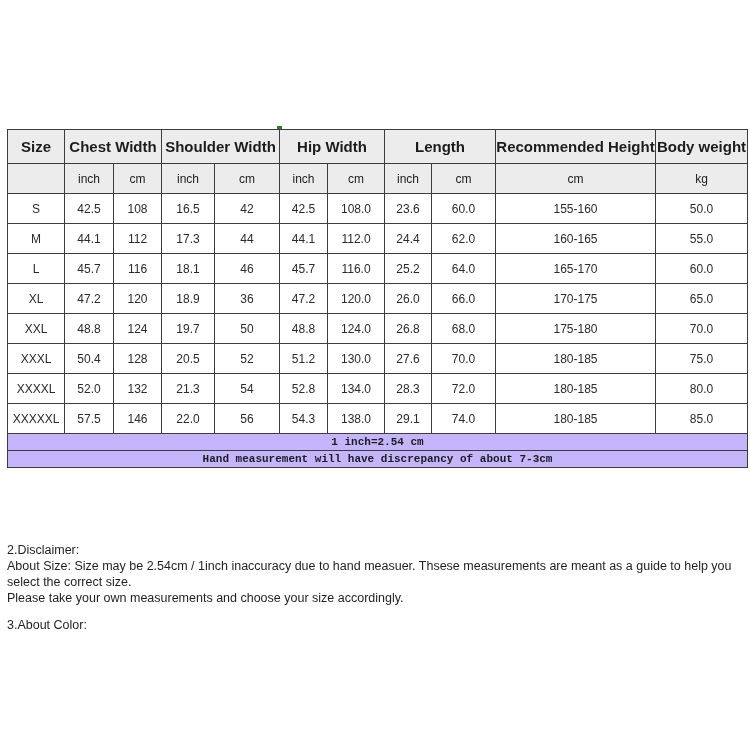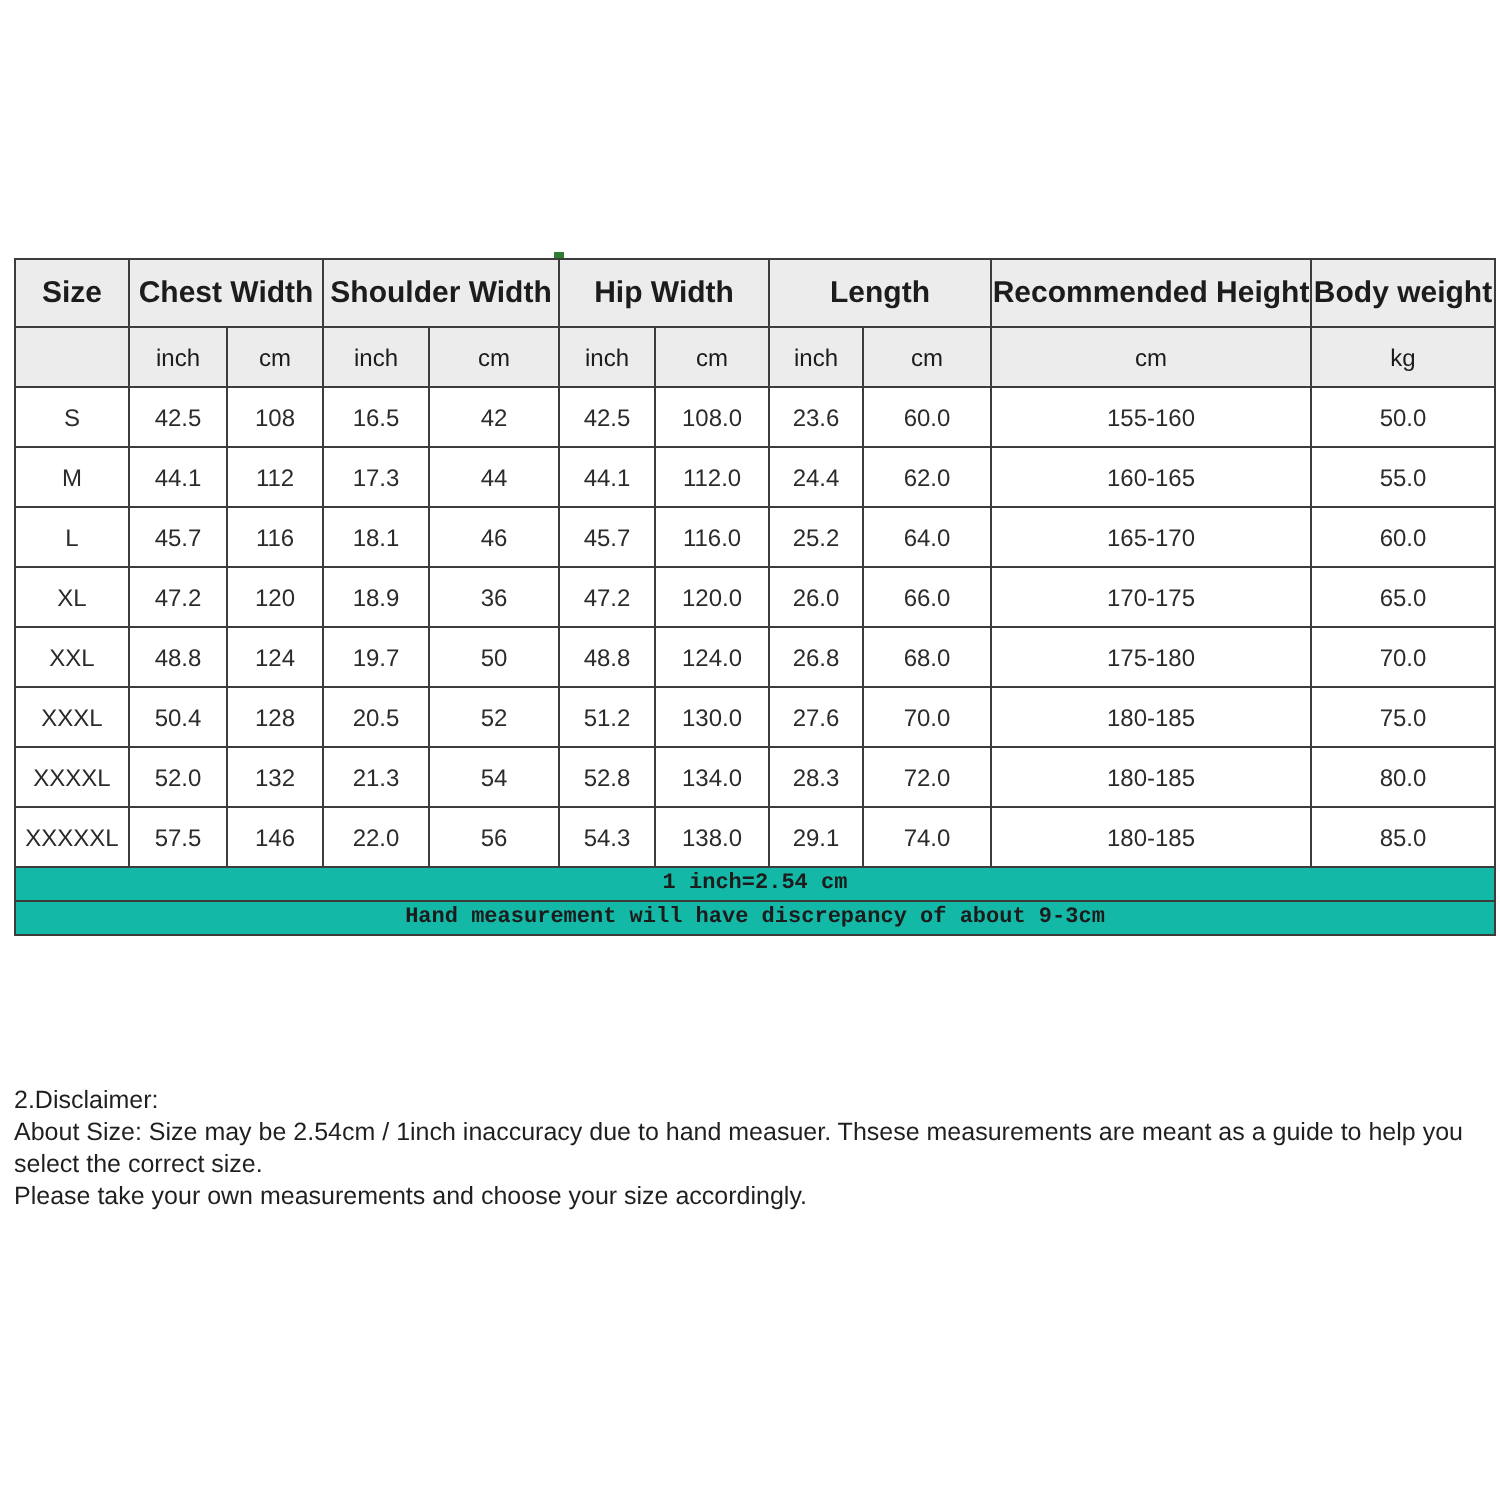--- a/index.html
+++ b/index.html
@@ -17,21 +17,21 @@
   table.size-chart thead th { background: #ececec; color: #1c1c1c; }
   tr.h1 { height: 34px; }
   tr.h1 th { font-size: 15px; font-weight: bold; }
   tr.h2 { height: 30px; }
   tr.h2 th { font-size: 12px; font-weight: normal; }
   tbody tr { height: 30px; }
   tbody td { font-size: 12px; color: #2b2b2b; background: #fff; }
   tfoot tr { height: 17px; }
   tfoot td {
     font-family: "Liberation Mono", "DejaVu Sans Mono", monospace;
-    font-size: 11px; font-weight: bold; color: #1c1c1c; background: #14b8a6;
+    font-size: 11px; font-weight: bold; color: #1c1c1c; background: #c4b5fd;
   }
 
   col.c-size   { width: 57px; }
   col.c-chin   { width: 49px; }
   col.c-chcm   { width: 48px; }
   col.c-shin   { width: 53px; }
   col.c-shcm   { width: 65px; }
   col.c-hiin   { width: 48px; }
   col.c-hicm   { width: 57px; }
   col.c-lein   { width: 47px; }
@@ -192,29 +192,30 @@
           <td>74.0</td>
           <td>180-185</td>
           <td>85.0</td>
         </tr>
       </tbody>
     <tfoot>
         <tr>
           <td colspan="11">1 inch=2.54 cm</td>
         </tr>
         <tr>
-          <td colspan="11">Hand measurement will have discrepancy of about 9-3cm</td>
+          <td colspan="11">Hand measurement will have discrepancy of about 7-3cm</td>
         </tr>
       </tfoot>
   </table>
 </div>
 
 <div class="green-marker"></div>
 
 <div class="notes-area">
   <div class="note-section">
     <div class="note-heading">2.Disclaimer:</div>
     <div class="note-body">About Size: Size may be 2.54cm / 1inch inaccuracy due to hand measuer. Thsese measurements are meant as a guide to help you select the correct size.
 Please take your own measurements and choose your size accordingly.</div>
   </div>
   <div class="note-section">
+    <div class="note-heading">3.About Color:</div>
   </div>
 </div>
 
 </body></html>

